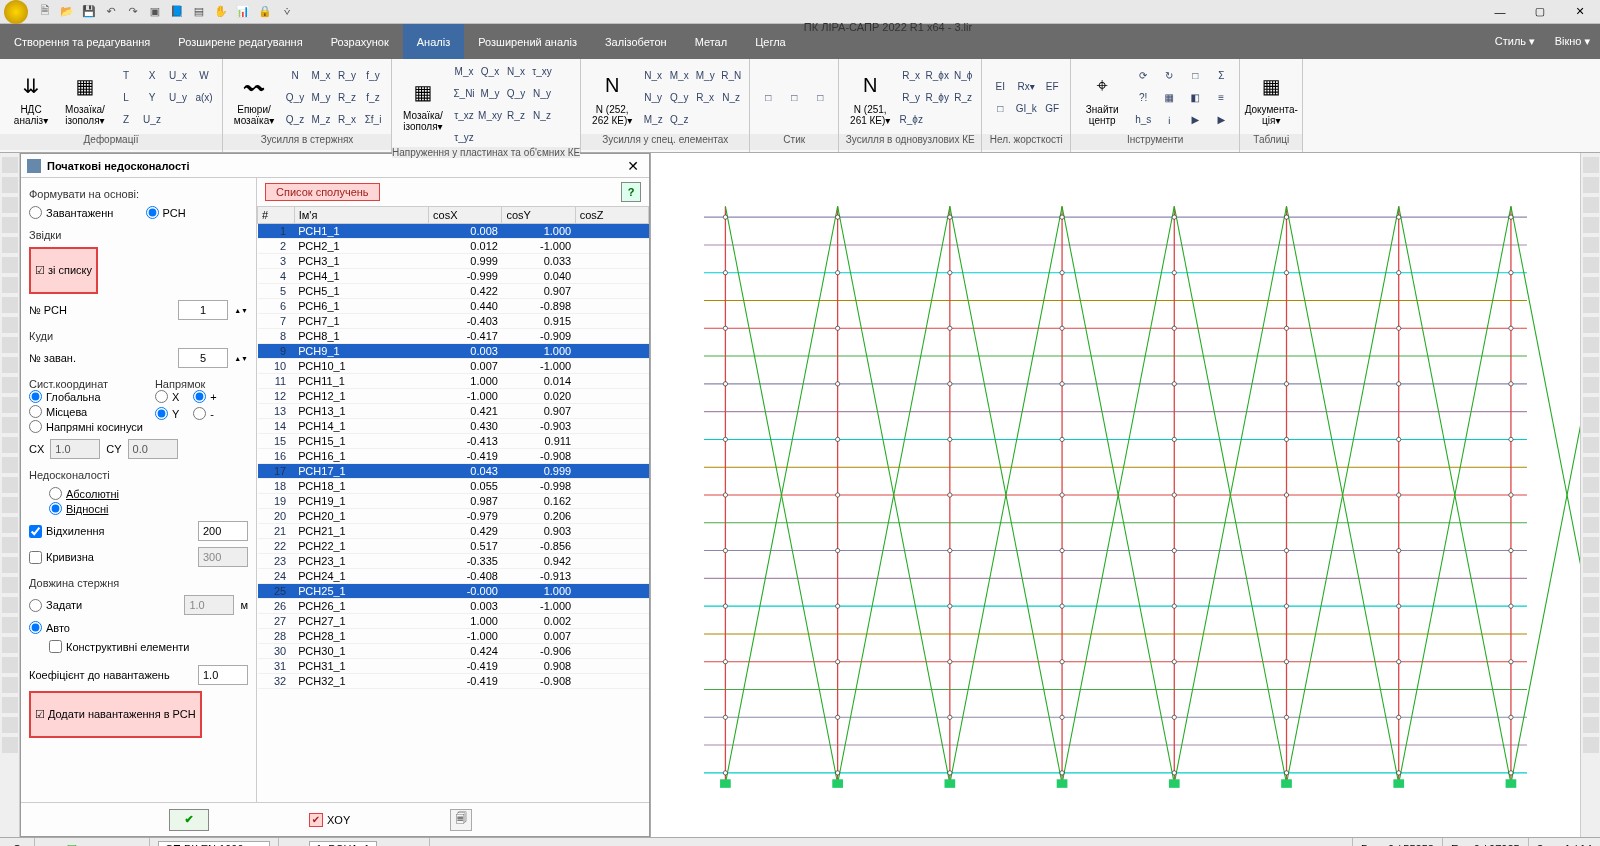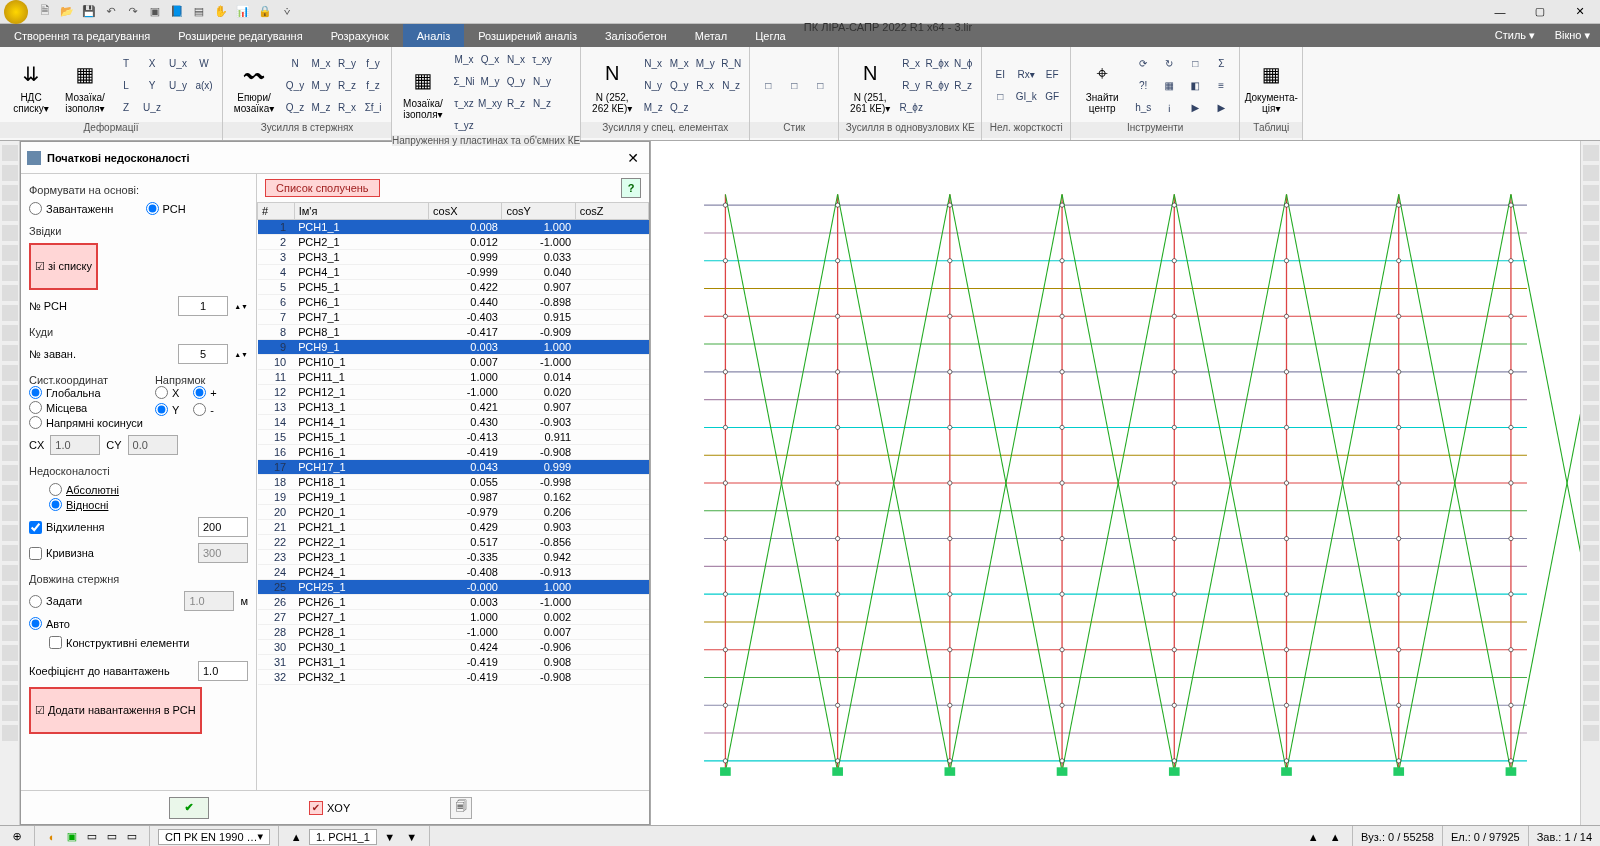--- a/index.html
+++ b/index.html
@@ -8,21 +8,21 @@
 
 .titlebar { height: 24px; background: #e8e8e8; display: flex; align-items: center; border-bottom: 1px solid #c0c0c0; }
 .titlebar .logo { width: 24px; height: 24px; background: radial-gradient(circle,#ffd700,#b8860b); border-radius:50%; margin:0 4px; }
 .titlebar .qat { display:flex; gap:4px; margin-left:4px;}
 .titlebar .qat span { width:18px; height:18px; display:inline-flex; align-items:center; justify-content:center; color:#555; cursor:pointer;}
 .titlebar .title-text { flex:1; text-align:center; color:#333;margin-top:31px; }
 .titlebar .win-ctrl { display:flex; }
 .titlebar .win-ctrl span { width:40px; height:24px; display:inline-flex; align-items:center; justify-content:center; cursor:pointer;}
 
 
-.menubar { height:23px; background:#6b6b6b; display:flex; align-items:stretch; color:#fff; }
+.menubar { height:35px; background:#6b6b6b; display:flex; align-items:stretch; color:#fff; }
 .menubar .mitem { padding:0 14px; display:flex; align-items:center; cursor:pointer; }
 .menubar .mitem.active { background:#3d6aa3; }
 .menubar .mspacer{flex:1;}
 .menubar .mright{padding:0 10px; display:flex; align-items:center; cursor:pointer;}
 
 
 .ribbon { height:94px; background:#f8f8f8; border-bottom:1px solid #aaa; display:flex; align-items:stretch;}
 .rgroup { border-right:1px solid #c8c8c8; padding:2px 6px; display:flex; flex-direction:column; position:relative;}
 .rgroup .body{flex:1; display:flex; align-items:center; gap:4px;}
 .rgroup .caption{height:16px; text-align:center; color:#555; font-size:10px; background:#ececec; margin:0 -6px;}
@@ -33,21 +33,21 @@
 .smallgrid span{display:flex;align-items:center;justify-content:center; font-size:10px; color:#346; cursor:pointer;}
 
 
 .main { display:flex; height:calc(846px - 24px - 22px - 94px - 22px); }
 .leftbar,.rightbar{width:20px; background:#efefef; border-right:1px solid #ccc; display:flex; flex-direction:column; gap:4px; padding-top:4px; align-items:center;}
 .rightbar{border-left:1px solid #ccc; border-right:none;}
 .leftbar span,.rightbar span{width:16px;height:16px; background:#ddd; cursor:pointer; font-size:9px; display:flex; align-items:center; justify-content:center;}
 
 
 .dialog { width:630px; background:#fdfdfd; border:1px solid #999; display:flex; flex-direction:column; }
-.dlg-title{height:32px; display:flex; align-items:center; padding:0 6px; border-bottom:1px solid #ccc;}
+.dlg-title{height:24px; display:flex; align-items:center; padding:0 6px; border-bottom:1px solid #ccc;}
 .dlg-title .ico{width:14px;height:14px;background:#68a; margin-right:6px;}
 .dlg-title .t{flex:1; font-weight:bold;}
 .dlg-title .close{width:20px;height:20px; display:flex;align-items:center;justify-content:center; cursor:pointer; font-size:14px;}
 .dlg-body{flex:1; display:flex; overflow:hidden;}
 .dlg-left{width:235px; padding:6px 8px; display:flex; flex-direction:column; gap:6px; overflow:auto;}
 .dlg-left .section-title{color:#333; margin-top:4px;}
 .fieldrow{display:flex; align-items:center; gap:6px;}
 .fieldrow label{flex:1;}
 .fieldrow input[type=text]{width:50px; height:20px; border:1px solid #aaa; padding:0 4px;}
 .chkrow{display:flex; align-items:center; gap:4px;}
@@ -128,21 +128,21 @@
       <div class="mright">Стиль ▾</div>
       <div class="mright">Вікно ▾</div>
     </div>
 </div>
 
 <div class="ribbon" id="ribbon">
     <div class="rgroup">
       <div class="body">
         <div class="bigbtn">
           <div class="ico">⇊</div>
-          <div class="lbl">НДС списку▾</div>
+          <div class="lbl">НДС аналіз▾</div>
         </div>
         <div class="bigbtn">
           <div class="ico">▦</div>
           <div class="lbl">Мозаїка/ ізополя▾</div>
         </div>
         <div class="smallgrid" style="grid-template-columns: repeat(4, 24px);">
           <span>T</span>
           <span>X</span>
           <span>U_x</span>
           <span>W</span>

